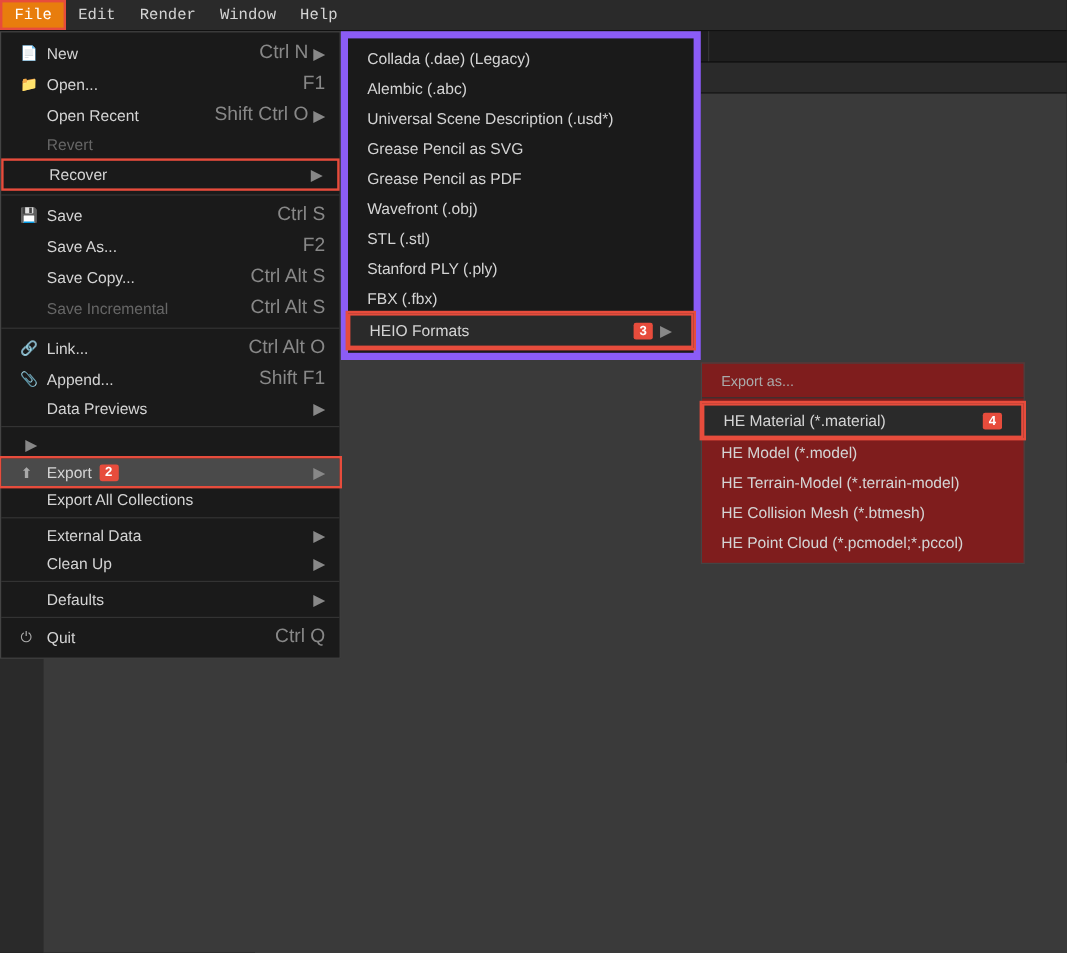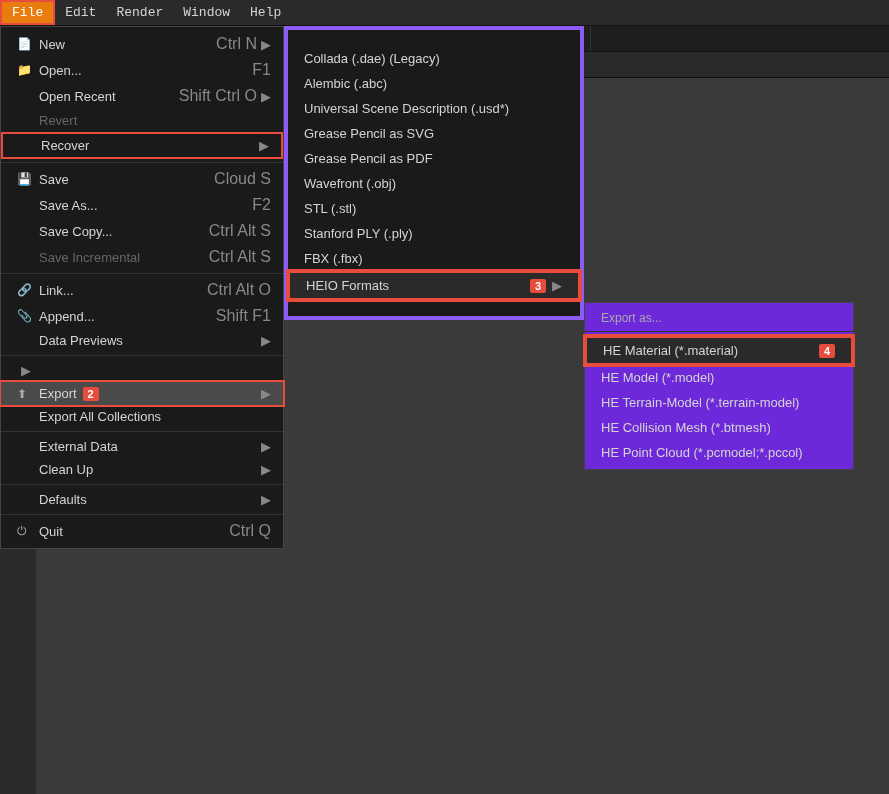--- a/index.html
+++ b/index.html
@@ -171,23 +171,23 @@
       flex: 1;
     }
 
     
     .export-submenu {
       position: absolute;
       top: 26px;
       left: 284px;
       width: 300px;
       background: #1a1a1a;
-      border: 4px solid #8b5cf6;
+      border: 6px solid #8b5cf6;
       z-index: 101;
-      padding: 16px 0;
+      padding: 4px 0;
     }
     .export-item {
       display: flex;
       align-items: center;
       padding: 5px 16px;
       cursor: pointer;
       color: #d4d4d4;
       font-size: 13px;
       justify-content: space-between;
     }
@@ -195,21 +195,21 @@
       background: #2a2a2a;
       outline: 2px solid #e74c3c;
     }
 
     
     .heio-submenu {
       position: absolute;
       top: 302px;
       left: 584px;
       width: 270px;
-      background: #6d28d9;
+      background: #7f1d1d;
       border: 1px solid #444;
       z-index: 102;
       padding: 4px 0;
     }
     .heio-item {
       display: flex;
       align-items: center;
       padding: 5px 16px;
       cursor: pointer;
       color: #d4d4d4;
@@ -334,21 +334,21 @@
     </div>
     <span class="arrow">▶</span>
   </div>
   <div class="dropdown-separator"></div>
 
   <div class="dropdown-item">
     <div class="item-label-wrap">
       <span class="icon-left">💾</span>
       <span>Save</span>
     </div>
-    <span class="shortcut">Cloud S</span>
+    <span class="shortcut">Ctrl S</span>
   </div>
 
   <div class="dropdown-item">
     <div class="item-label-wrap">
       <span class="icon-left"></span>
       <span>Save As...</span>
     </div>
     <span class="shortcut">F2</span>
   </div>
 

